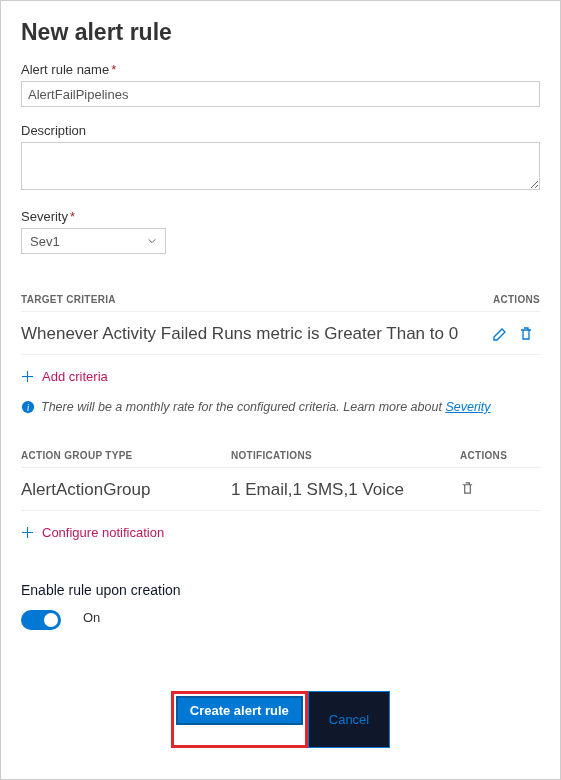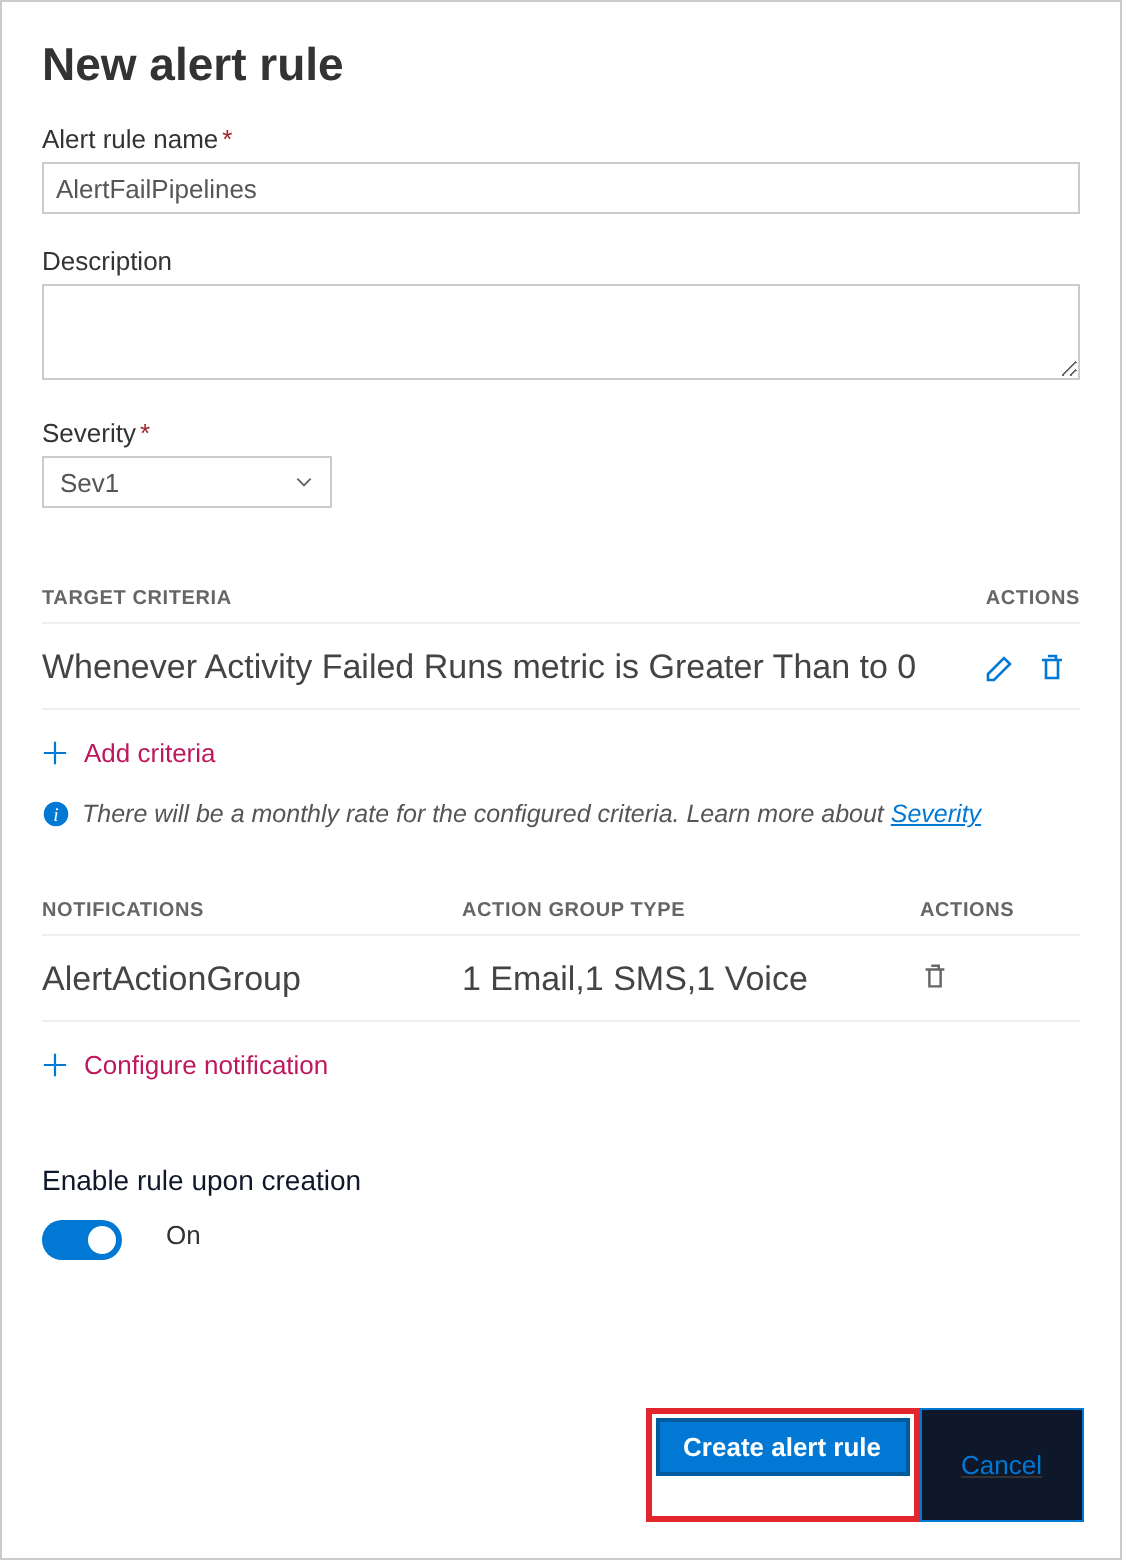--- a/index.html
+++ b/index.html
@@ -129,25 +129,24 @@
     width: 40px; height: 20px; background: #0078d4; border-radius: 10px;
     position: relative; cursor: pointer;
   }
   .toggle::after {
     content: ""; position: absolute; right: 3px; top: 3px;
     width: 14px; height: 14px; background: #fff; border-radius: 50%;
   }
   .toggle-text { font-size: 13px; color: #333; }
   .footer {
     position: absolute;
-    left: 0; right: 0; bottom: 18px;
-    display: flex;
-    justify-content: flex-end;
+    left: 0; right: 0; bottom: 31px;
+    display: flex;
+    justify-content: center;
     padding: 0 18px;
-    text-decoration: underline;
   }
   .btn-primary-wrap {
     border: 3px solid #e3262d;
     padding: 2px;
   }
   .btn-primary {
     background: #0078d4;
     border: 2px solid #005a9e;
     color: #fff;
     font-size: 13px;
@@ -222,22 +221,22 @@
         <text x="8" y="12" text-anchor="middle" font-size="11" font-style="italic" font-family="serif" fill="#fff">i</text>
       </svg>
     <span>
       <span>There will be a monthly rate for the configured criteria. Learn more about</span>&nbsp;<span class="link">Severity</span>
     </span>
   </div>
 </div>
 
 <div class="notif-section">
   <div class="notif-head">
+    <span class="section-header">ACTION GROUP TYPE</span>
     <span class="section-header">NOTIFICATIONS</span>
-    <span class="section-header">ACTION GROUP TYPE</span>
     <span class="section-header">ACTIONS</span>
   </div>
   <div class="notif-row">
     <span class="cell-text">AlertActionGroup</span>
     <span class="cell-text">1 Email,1 SMS,1 Voice</span>
     <span>
       <svg class="delete-icon" viewBox="0 0 16 16">
           <path d="M3 4 H13 M5 4 V13 H11 V4 M6 2 H10 V4" fill="none" stroke="#666" stroke-width="1.3"></path>
         </svg>
     </span>

